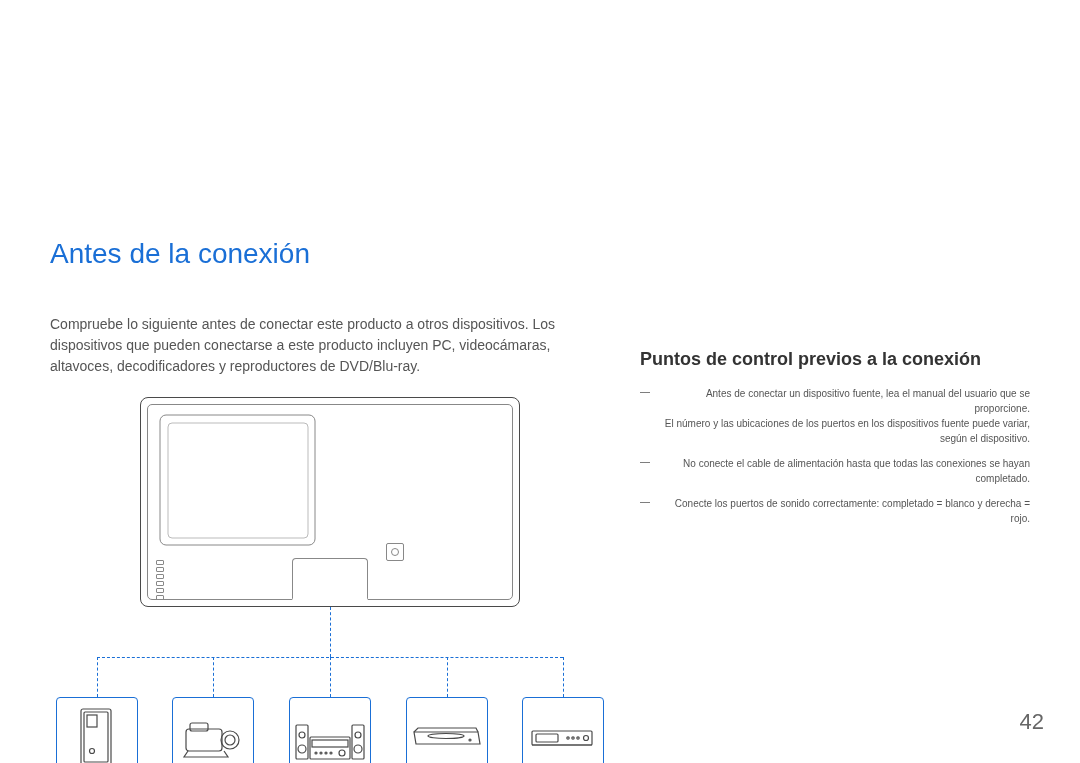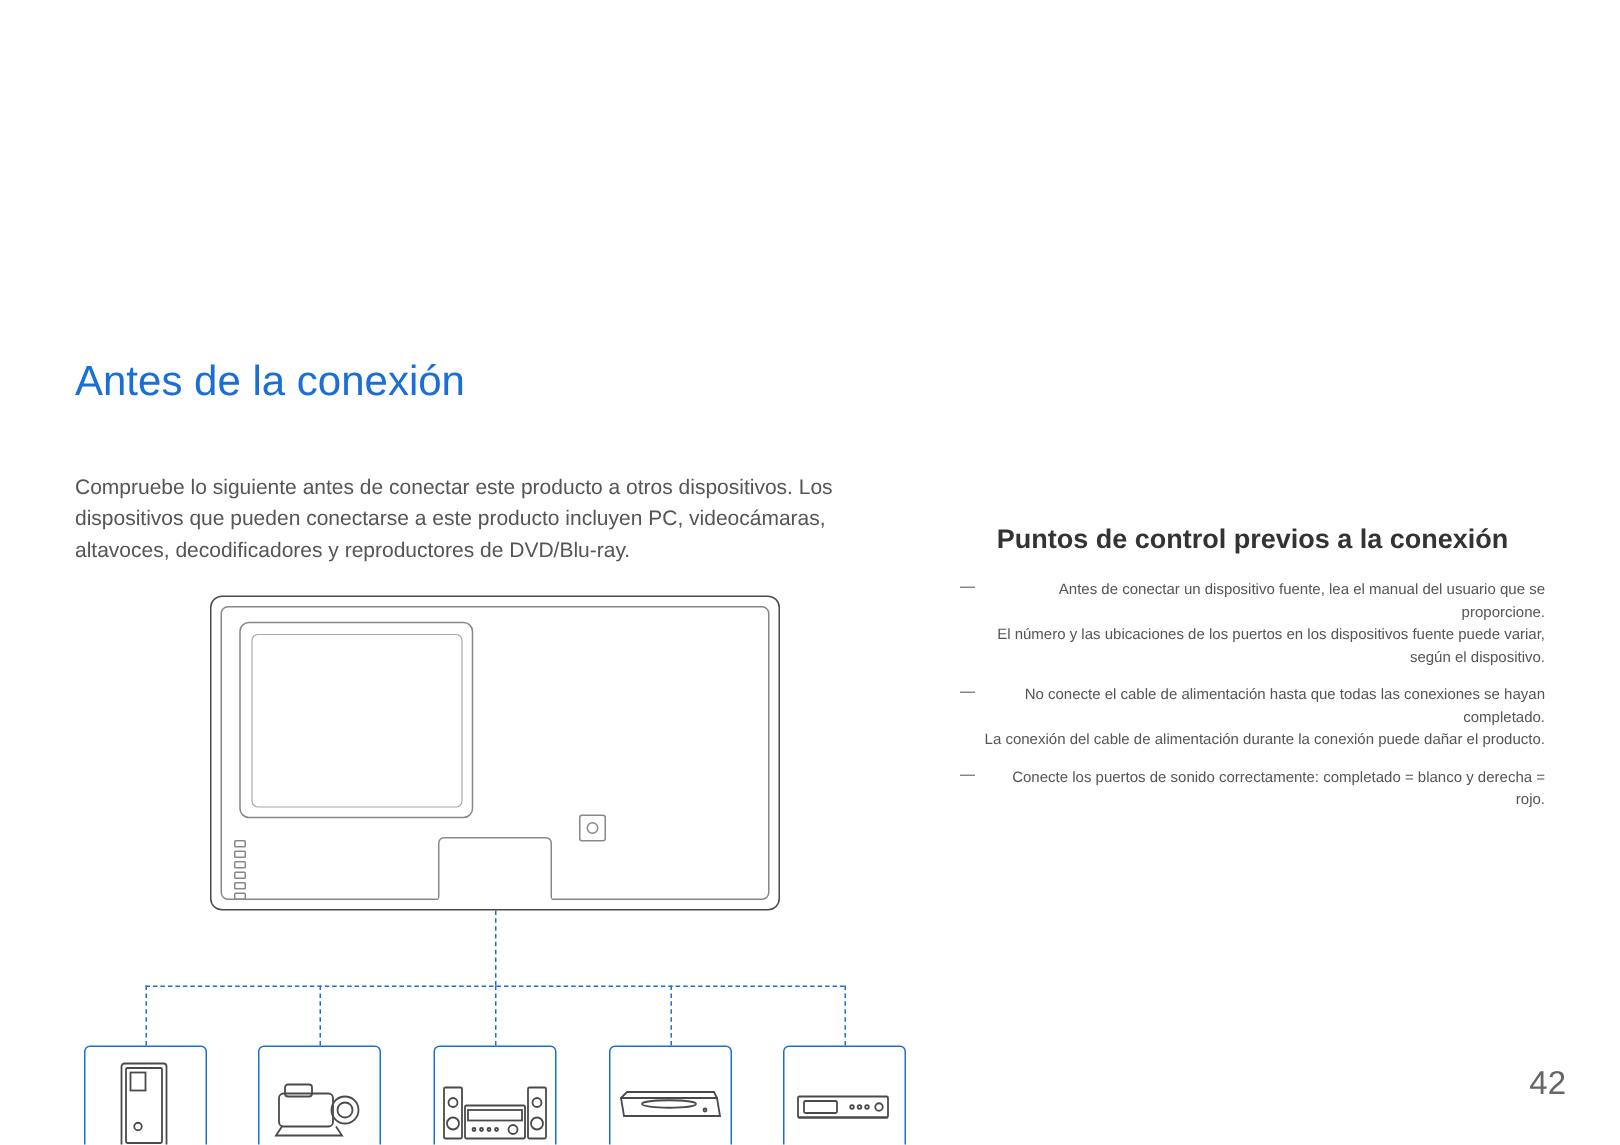--- a/index.html
+++ b/index.html
@@ -37,21 +37,20 @@
   }
   .right-col {
     flex: 1;
   }
   .sub-title {
     font-size: 18px;
     font-weight: 600;
     color: #333;
     margin-top: -48px;
     margin-bottom: 16px;
-    text-align: center;
   }
   .bullets {
     list-style: none;
     text-align: right;
   }
   .bullets li {
     font-size: 10px;
     line-height: 1.5;
     color: #555;
     margin-bottom: 10px;
@@ -257,21 +256,20 @@
 
   <div class="right-col">
     <h2 class="sub-title">Puntos de control previos a la conexión</h2>
     <ul class="bullets">
       <li>
         <span>Antes de conectar un dispositivo fuente, lea el manual del usuario que se proporcione.</span>
         <span class="sub">El número y las ubicaciones de los puertos en los dispositivos fuente puede variar, según el dispositivo.</span>
       </li>
       <li>
         <span>No conecte el cable de alimentación hasta que todas las conexiones se hayan completado.</span>
-        <span class="sub">La conexión del cable de alimentación durante la conexión puede dañar el producto.</span>
       </li>
       <li>
         <span>Conecte los puertos de sonido correctamente: completado = blanco y derecha = rojo.</span>
       </li>
     </ul>
   </div>
 </div>
 
 <div class="page-num">42</div>
 

